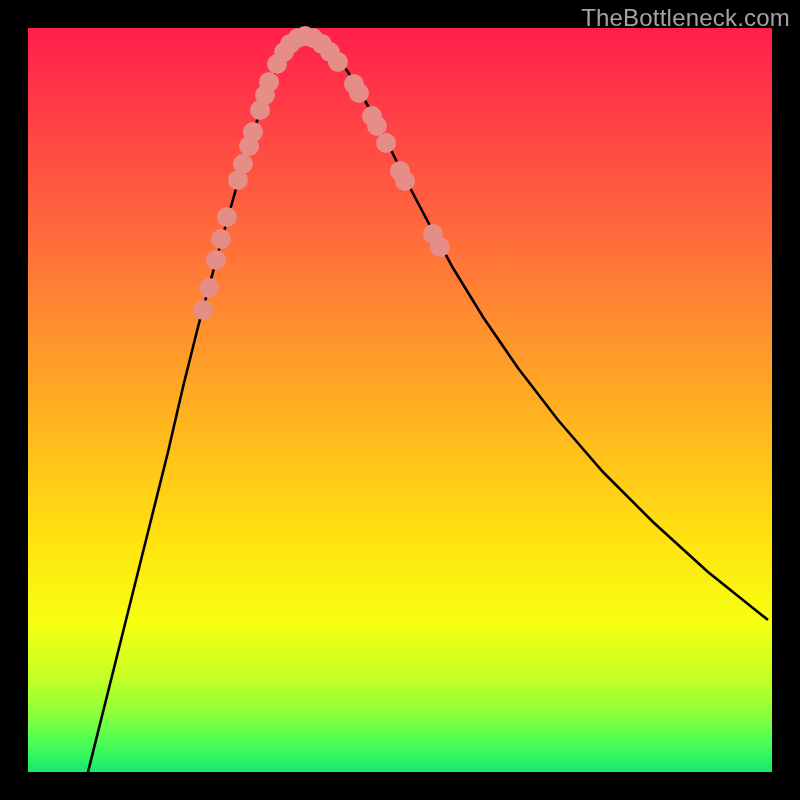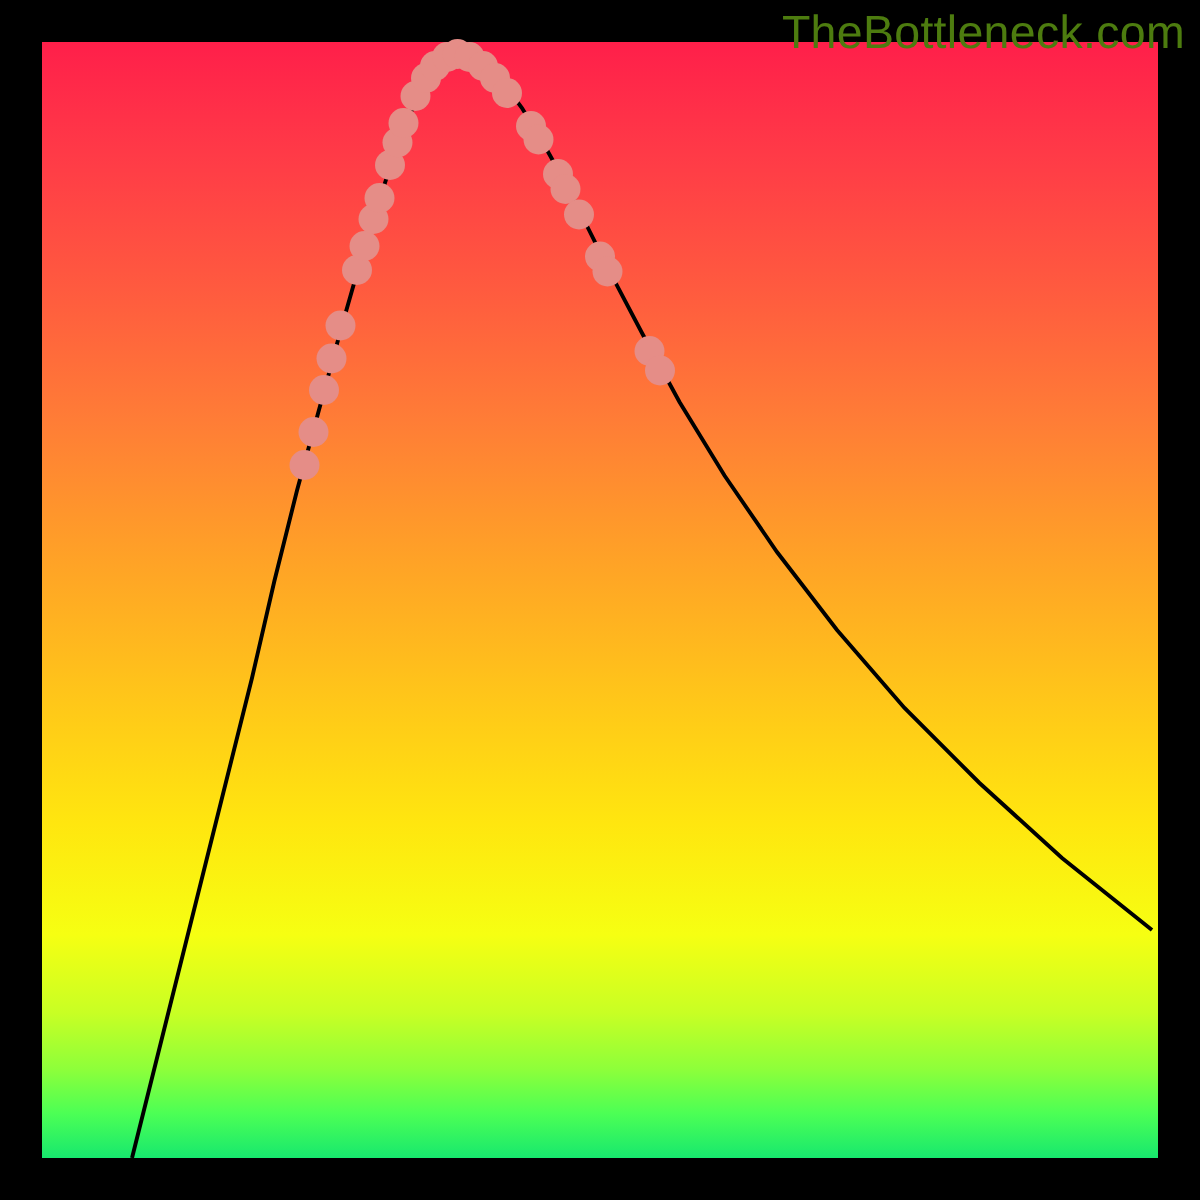--- a/index.html
+++ b/index.html
@@ -39,22 +39,22 @@
       #c8ff24 87%,
       #8eff3a 92%,
       #4cff55 96%,
       #17e86e 100%
     );
   }
   .watermark {
     position: absolute;
     top: 4px;
     right: 10px;
-    color: #4d7c0f;
-    font-size: 31px;
+    color: #a3a3a3;
+    font-size: 24px;
     font-weight: 500;
     letter-spacing: 0.2px;
     user-select: none;
   }
   svg.curve {
     position: absolute;
     left: 0;
     top: 0;
     width: 744px;
     height: 744px;

